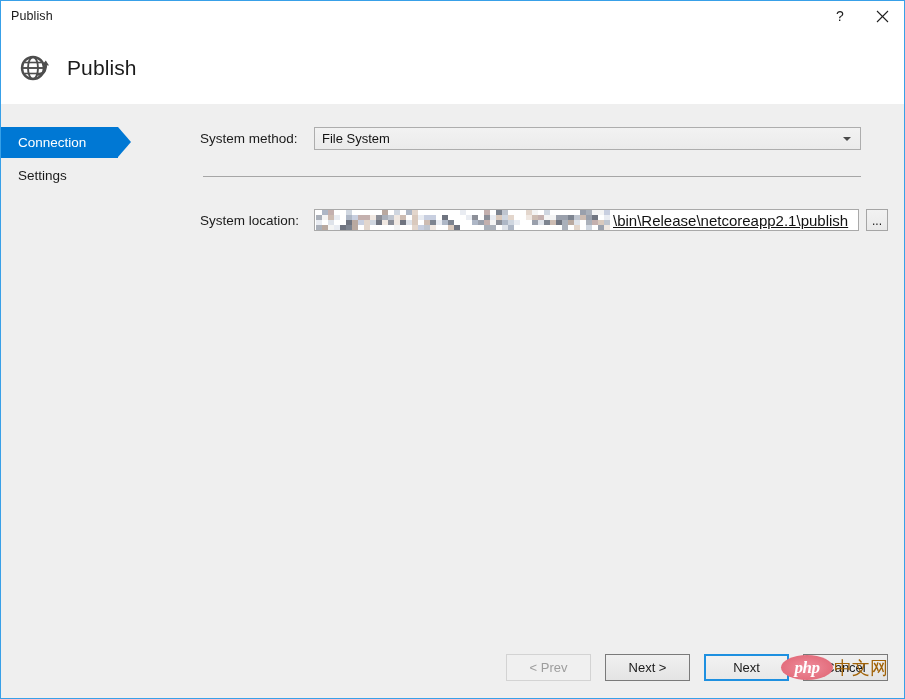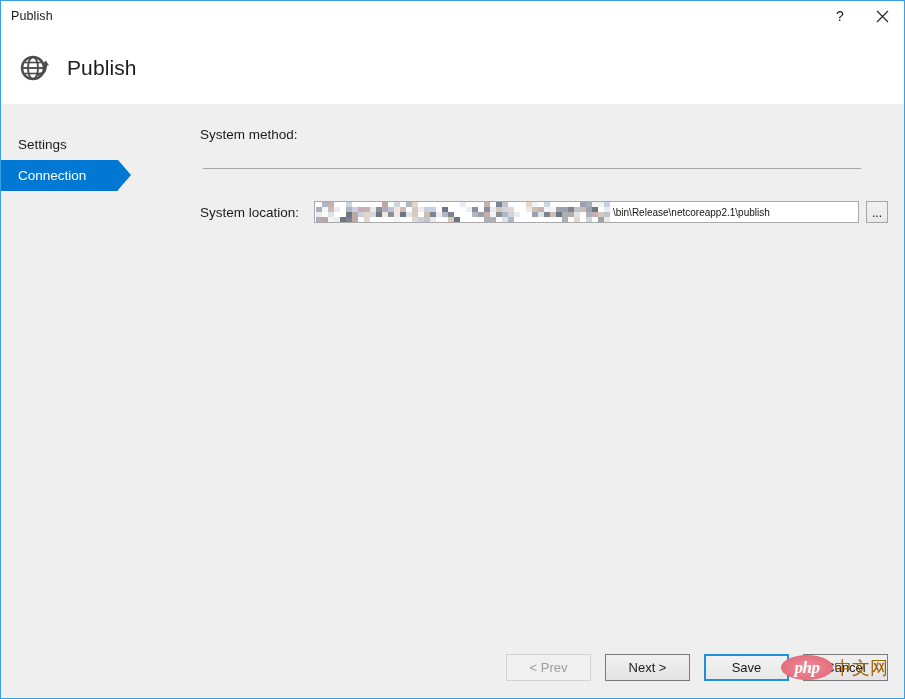--- a/index.html
+++ b/index.html
@@ -195,23 +195,24 @@
     line-height: 0;
   }
   .mosaic i {
     display: block;
     width: 6px;
     height: 5px;
   }
   .path-text {
     position: absolute;
     left: 298px;
-    font-size: 10px;
+    font-size: 15px;
     color: #121212;
     white-space: nowrap;
+    text-decoration: underline;
   }
   .browse-btn {
     width: 22px; height: 22px;
     margin-left: 7px;
     background: linear-gradient(to bottom, #f2f2f2 0%, #e9e9e9 100%);
     border: 1px solid #a5a5a5;
     font-size: 12px;
     color: #161616;
     display: flex;
     align-items: flex-end;
@@ -320,33 +321,37 @@
         <path d="M20 23.5 C27 23.5 28.5 17 27.5 12.5" fill="none" stroke="#4d4d4d" stroke-width="2.6" stroke-linecap="round"></path>
         <path d="M24 14 L27.8 9.6 L31 14.6 Z" fill="#4d4d4d"></path>
       </svg>
     </div>
     <div class="header-title">Publish</div>
   </div>
 
   <div class="body">
 
     <div class="sidebar">
+      <div class="nav-item selected">
+        <span>Connection</span>
+      </div>
       <div class="nav-item plain">
         <span>Settings</span>
       </div>
-      <div class="nav-item selected">
-        <span>Connection</span>
-      </div>
     </div>
 
     <div class="form">
 
 
       <div class="field-row">
         <div class="field-label">System method:</div>
+        <div class="combo">
+          <span>File System</span>
+          <span class="combo-arrow"></span>
+        </div>
       </div>
 
       <div class="divider"></div>
 
       <div class="field-row target">
         <div class="field-label">System location:</div>
         <div class="textbox">
           <span class="mosaic" id="mosaic">
               <i style="background: rgb(255, 255, 255);"></i>
               <i style="background: rgb(174, 183, 198);"></i>
@@ -552,21 +557,21 @@
           <span class="path-text">\bin\Release\netcoreapp2.1\publish</span>
         </div>
         <div class="browse-btn">...</div>
       </div>
 
     </div>
 
     <div class="footer">
       <div class="btn disabled">&lt; Prev</div>
       <div class="btn">Next &gt;</div>
-      <div class="btn primary">Save</div>
+      <div class="btn primary">Next</div>
       <div class="btn">Cancel</div>
     </div>
 
     <div class="watermark">
       <div class="wm-php">
         <span>php</span>
       </div>
       <div class="wm-cn">中文网</div>
     </div>
 

